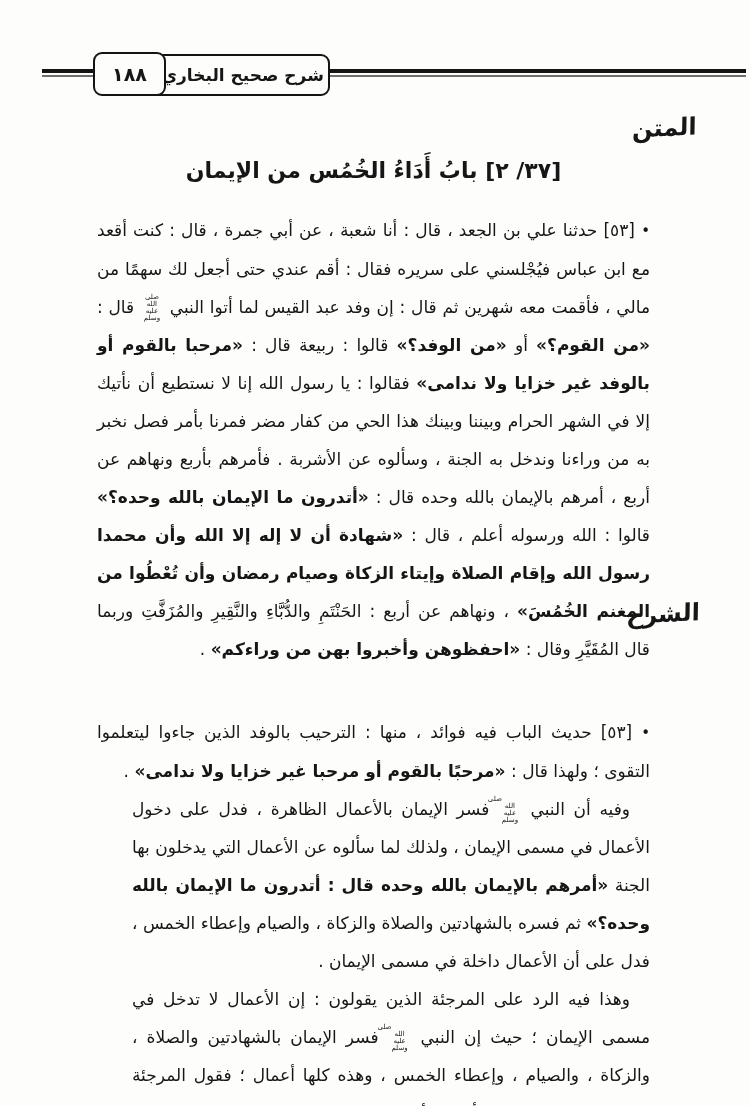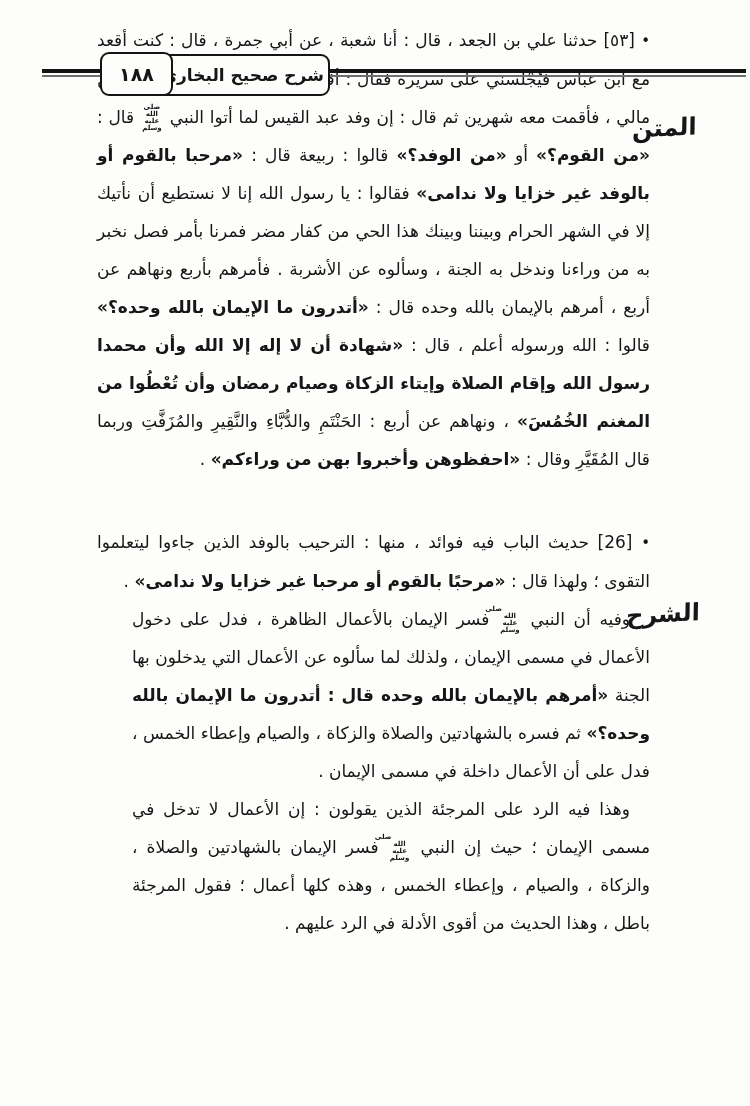--- a/index.html
+++ b/index.html
@@ -19,21 +19,21 @@
     border-bottom:2px solid #6f6f6f;
     z-index:1;
   }
   .hbox{
     position:absolute;z-index:2;background:#fdfdfb;
     border:2px solid #141414;border-radius:9px;
     display:flex;align-items:center;justify-content:center;
     font-weight:bold;
   }
   .title-box{top:54px;right:420px;width:218px;height:38px;font-size:17px;}
-  .pagenum-box{top:52px;left:100px;width:69px;height:40px;font-size:19px;letter-spacing:1px;}
+  .pagenum-box{top:52px;left:93px;width:69px;height:40px;font-size:19px;letter-spacing:1px;}
 
   
   .marker{
     position:absolute;z-index:2;
     font-weight:bold;font-size:24px;line-height:1;
     transform:rotate(-3deg) skewX(-4deg);
   }
   .marker-matn{top:116px;right:53px;}
   .marker-sharh{top:602px;right:50px;}
 
@@ -51,21 +51,21 @@
   }
   p{margin:0;padding:0;}
   .matn-par{margin-top:21px;}
   .sharh-par1{margin-top:45px;}
   .indent{text-indent:20px;margin-left:35px;}
   .b{font-weight:bold;}
   .bullet{font-size:15px;}
   .pbuh{
     display:inline-block;width:24px;
     font-size:7px;line-height:7px;text-align:center;
-    vertical-align:-7px;font-weight:bold;
+    vertical-align:-7px;font-weight:normal;
     white-space:normal;
   }
 </style>
 </head>
 <body>
 
 <div class="page">
 
   <div class="header-rule"></div>
   <div class="hbox title-box">
@@ -73,24 +73,25 @@
   </div>
   <div class="hbox pagenum-box">
     <span>١٨٨</span>
   </div>
 
   <div class="marker marker-matn">المتن</div>
   <div class="marker marker-sharh">الشرح</div>
 
   <div class="content">
 
+    <div class="heading">[٣٧/ ٢] بابُ أَدَاءُ الخُمُس من الإيمان</div>
 
     <p class="matn-par"><span class="bullet">•</span> <span>[٥٣] حدثنا علي بن الجعد ، قال : أنا شعبة ، عن أبي جمرة ، قال : كنت أقعد مع ابن عباس فيُجْلسني على سريره فقال : أقم عندي حتى أجعل لك سهمًا من مالي ، فأقمت معه شهرين ثم قال : إن وفد عبد القيس لما أتوا النبي </span><span class="pbuh">صلى الله عليه وسلم</span><span> قال : </span><span class="b">«من القوم؟»</span><span> أو </span><span class="b">«من الوفد؟»</span><span> قالوا : ربيعة قال : </span><span class="b">«مرحبا بالقوم أو بالوفد غير خزايا ولا ندامى»</span><span> فقالوا : يا رسول الله إنا لا نستطيع أن نأتيك إلا في الشهر الحرام وبيننا وبينك هذا الحي من كفار مضر فمرنا بأمر فصل نخبر به من وراءنا وندخل به الجنة ، وسألوه عن الأشربة . فأمرهم بأربع ونهاهم عن أربع ، أمرهم بالإيمان بالله وحده قال : </span><span class="b">«أتدرون ما الإيمان بالله وحده؟»</span><span> قالوا : الله ورسوله أعلم ، قال : </span><span class="b">«شهادة أن لا إله إلا الله وأن محمدا رسول الله وإقام الصلاة وإيتاء الزكاة وصيام رمضان وأن تُعْطُوا من المغنم الخُمُسَ»</span><span> ، ونهاهم عن أربع : الحَنْتَمِ والدُّبَّاءِ والنَّقِيرِ والمُزَفَّتِ وربما قال المُقَيَّرِ وقال : </span><span class="b">«احفظوهن وأخبروا بهن من وراءكم»</span><span> .</span></p>
 
-    <p class="sharh-par1"><span class="bullet">•</span> <span>[26] حديث الباب فيه فوائد ، منها : الترحيب بالوفد الذين جاءوا ليتعلموا التقوى ؛ ولهذا قال : </span><span class="b">«مرحبًا بالقوم أو مرحبا غير خزايا ولا ندامى»</span><span> .</span></p>
+    <p class="sharh-par1"><span class="bullet">•</span> <span>[٥٣] حديث الباب فيه فوائد ، منها : الترحيب بالوفد الذين جاءوا ليتعلموا التقوى ؛ ولهذا قال : </span><span class="b">«مرحبًا بالقوم أو مرحبا غير خزايا ولا ندامى»</span><span> .</span></p>
 
     <p class="indent"><span>وفيه أن النبي </span><span class="pbuh">صلى الله عليه وسلم</span><span> فسر الإيمان بالأعمال الظاهرة ، فدل على دخول الأعمال في مسمى الإيمان ، ولذلك لما سألوه عن الأعمال التي يدخلون بها الجنة </span><span class="b">«أمرهم بالإيمان بالله وحده قال : أتدرون ما الإيمان بالله وحده؟»</span><span> ثم فسره بالشهادتين والصلاة والزكاة ، والصيام وإعطاء الخمس ، فدل على أن الأعمال داخلة في مسمى الإيمان .</span></p>
 
 
     <p class="indent"><span>وهذا فيه الرد على المرجئة الذين يقولون : إن الأعمال لا تدخل في مسمى الإيمان ؛ حيث إن النبي </span><span class="pbuh">صلى الله عليه وسلم</span><span> فسر الإيمان بالشهادتين والصلاة ، والزكاة ، والصيام ، وإعطاء الخمس ، وهذه كلها أعمال ؛ فقول المرجئة باطل ، وهذا الحديث من أقوى الأدلة في الرد عليهم .</span></p>
 
   </div>
 </div>
 
 </body></html>

